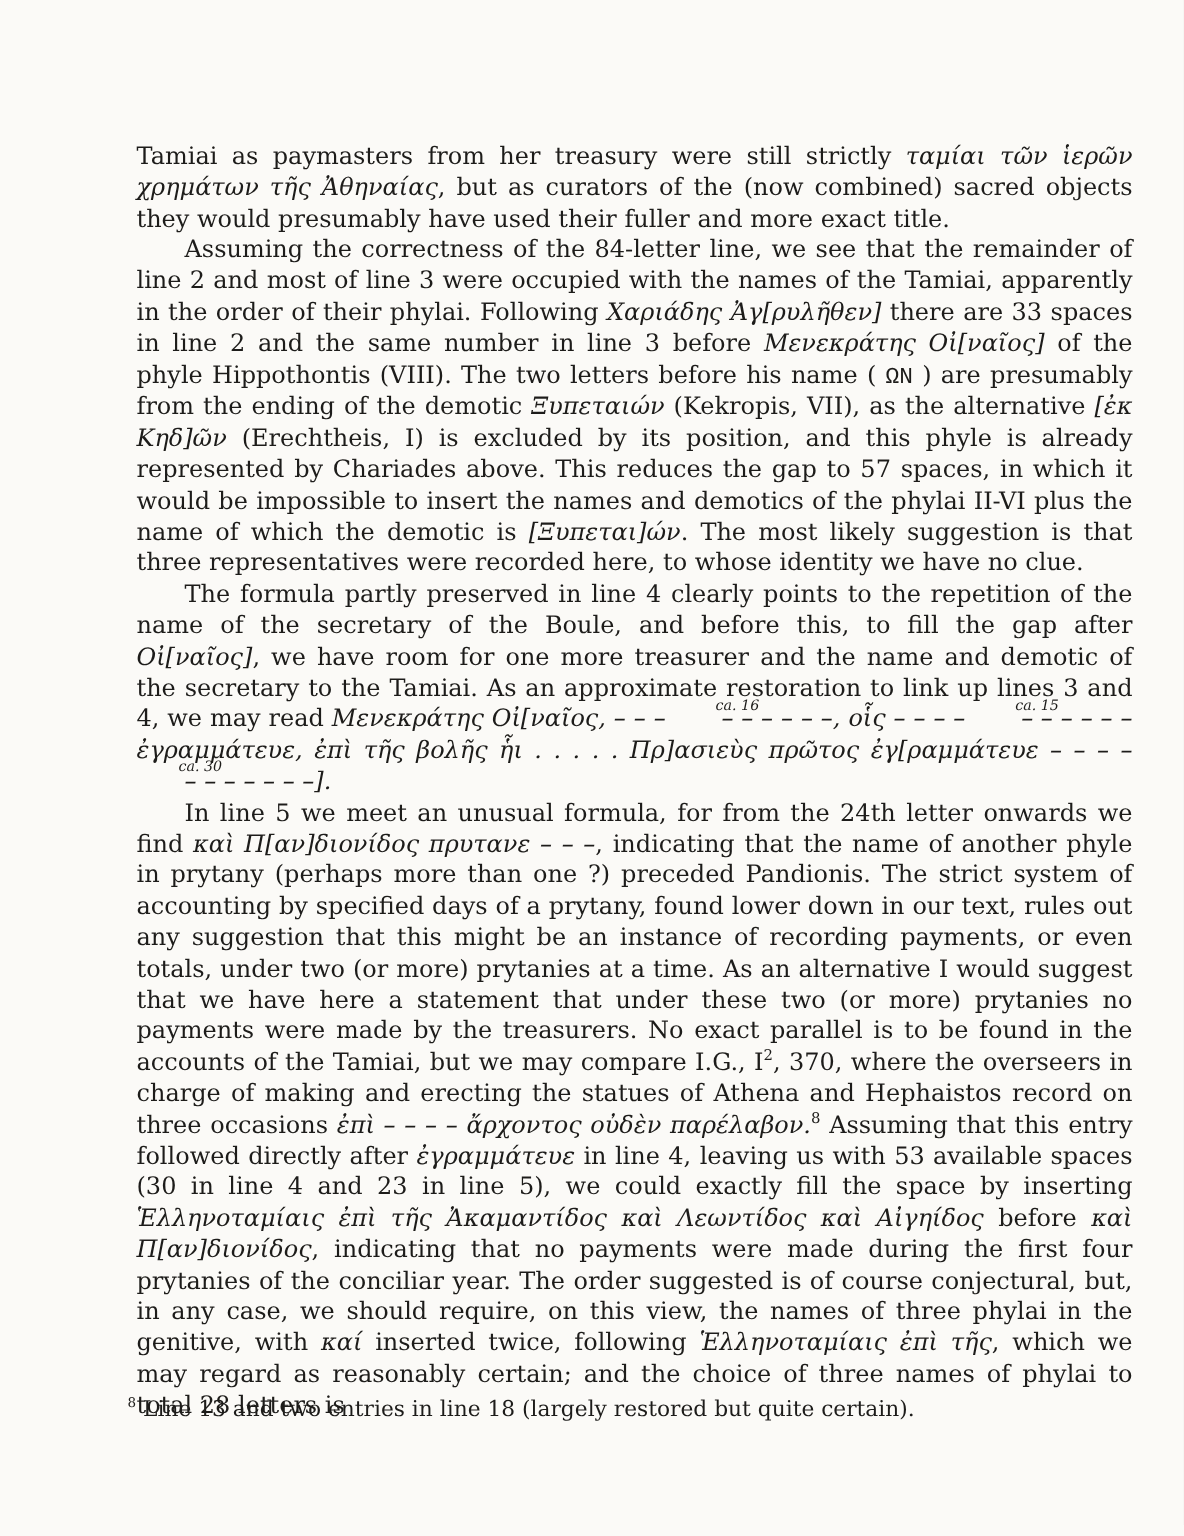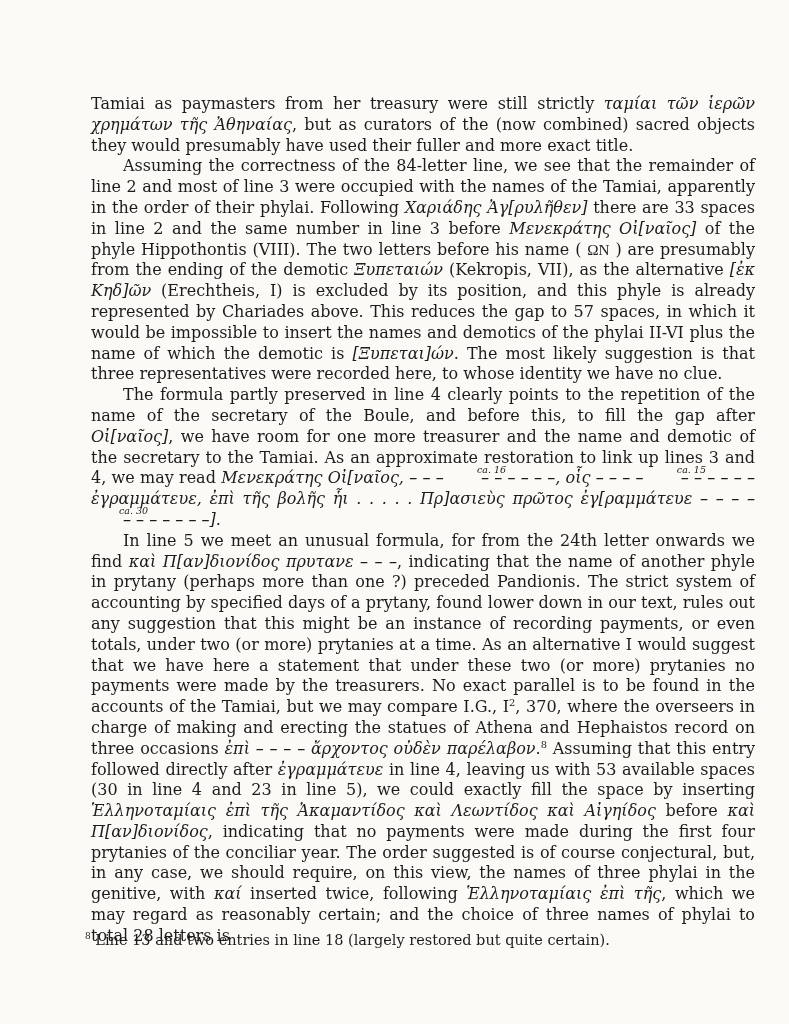--- a/index.html
+++ b/index.html
@@ -41,21 +41,21 @@
     font-size: 16px;
     line-height: 20.8px;
     text-align: justify;
     margin-left: 28px;
   }
   .para { margin: 0; }
   .para.indent { text-indent: 32px; }
   .run-greek  { font-style: italic; }
   .run-italic { }
   .run-sup    { vertical-align: super; font-size: 0.62em; line-height: 0; }
-  .run-sans   { font-family: Liberation Serif, serif; font-size: 0.95em; }
+  .run-sans   { font-family: Liberation Mono, monospace; font-size: 0.95em; }
   .gap {
     position: relative;
     display: inline-block;
     font-style: italic;
   }
   .gap-label {
     position: absolute;
     left: 50%;
     transform: translateX(-50%);
     bottom: 0.92em;

